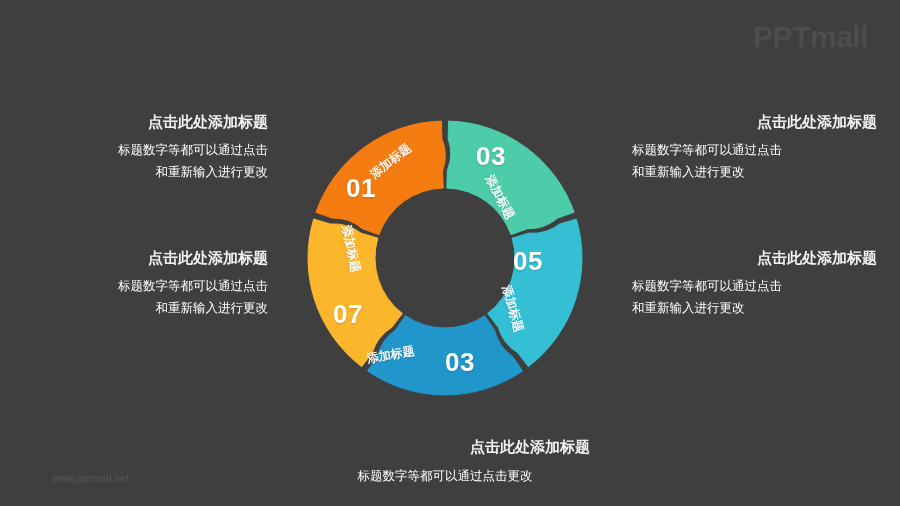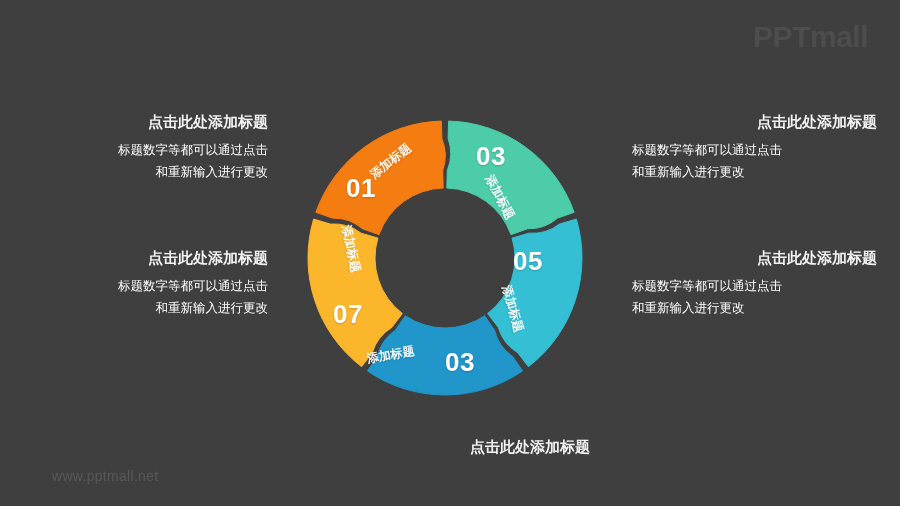--- a/index.html
+++ b/index.html
@@ -19,21 +19,21 @@
     letter-spacing:-0.5px;
     color:#4d4d4d;
     line-height:1;
     user-select:none;
   }
   #brand-logo .pp{ color:#4d4d4d; }
 
   
   #footer-url{
     position:absolute; left:52px; bottom:22px;
-    font-size:14px; color:#585858; letter-spacing:0.3px;
+    font-size:10px; color:#585858; letter-spacing:0.3px;
   }
 
   
   #donut-wrap{
     position:absolute;
     left:308px; top:121px;
     width:274px; height:274px;
   }
   #donut-svg{ display:block; width:274px; height:274px; overflow:visible; }
 
@@ -138,15 +138,16 @@
 </div>
 
 <div class="txt-block" id="block-br">
   <div class="txt-title">点击此处添加标题</div>
   <div class="txt-body">标题数字等都可以通过点击</div>
   <div class="txt-body">和重新输入进行更改</div>
 </div>
 
 <div class="txt-block" id="block-bc">
   <div class="txt-title">点击此处添加标题</div>
+  <div class="txt-body">标题数字等都可以通过点击更改</div>
 </div>
 
 <div id="footer-url">www.pptmall.net</div>
 
 </body></html>

